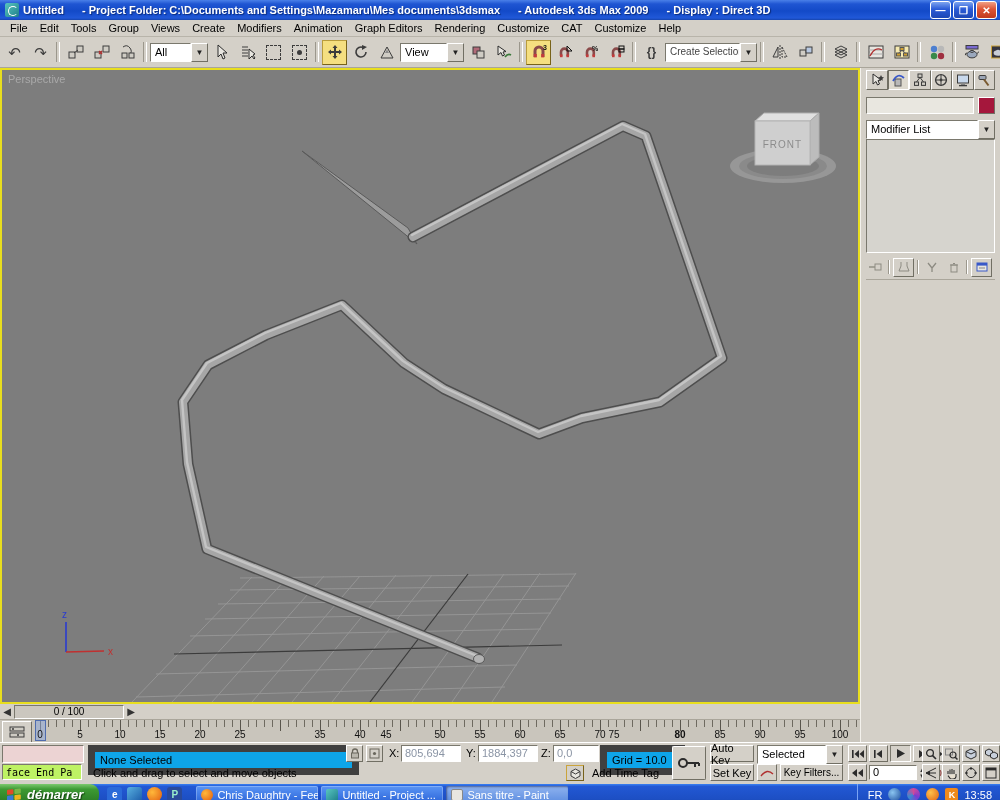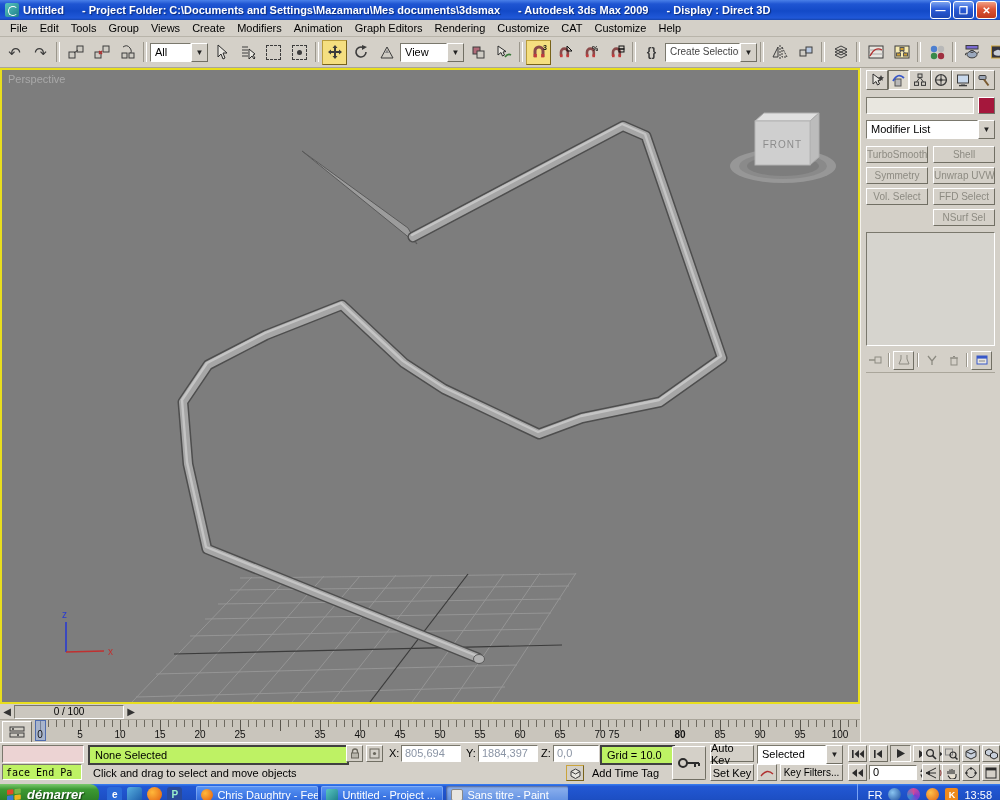--- a/index.html
+++ b/index.html
@@ -1,21 +1,21 @@
 <!DOCTYPE html>
 <html><head>
 <meta charset="utf-8">
 <style>
   html,body{margin:0;padding:0;}
   body{width:1000px;height:800px;overflow:hidden;font-family:"Liberation Sans",sans-serif;font-size:11px;background:#d4d0c8;-webkit-font-smoothing:antialiased;}
   .screen{width:1000px;height:592px;display:flex;flex-direction:column;}
   
   .raised{border:1px solid;border-color:#ffffff #716f64 #716f64 #ffffff;background:#d4d0c8;}
   .sunken{border:1px solid;border-color:#7a786d #ffffff #ffffff #7a786d;background:#bef264;}
-  .flatfield{border:2px solid #404040;background:#bef264;}
+  .flatfield{border:7px solid #404040;background:#0ea5e9;}
   
   .titlebar{height:20px;background:linear-gradient(180deg,#4a80e8 0%,#1f55d2 20%,#134ac8 55%,#2058d8 90%,#1644ad 100%);display:flex;align-items:center;color:#fff;font-weight:bold;font-size:11px;padding:0 3px;flex:0 0 auto;}
   .titlebar .app-ico{width:14px;height:14px;margin:0 4px 0 2px;background:linear-gradient(135deg,#58c6c0,#1f7f8a);border-radius:2px;position:relative;flex:0 0 auto;}
   .titlebar .app-ico:after{content:"";position:absolute;left:3px;top:3px;width:8px;height:8px;border:1.5px solid #fff;border-right-color:transparent;border-radius:50%;}
   .title-text{flex:1;white-space:nowrap;overflow:hidden;text-shadow:1px 1px 1px #0a2a7a;}
   .title-text span{margin-right:18px;}
   .winbtns{display:flex;gap:2px;}
   .winbtn{width:19px;height:16px;border-radius:3px;border:1px solid #fff;display:flex;align-items:center;justify-content:center;color:#fff;font-size:10px;font-weight:bold;background:linear-gradient(180deg,#7da4ef,#2a5bd7 45%,#1d47b4);}
   .winbtn.close{background:linear-gradient(180deg,#f0a086,#dd5436 45%,#c13a1d);}
   
@@ -397,21 +397,21 @@
           <div class="frame-marker" id="frameMarker" style="left: 1px;"></div>
         <span class="tick-label" style="left: 6px;">0</span>
             <span class="tick-label" style="left: 46px;">5</span>
             <span class="tick-label" style="left: 86px;">10</span>
             <span class="tick-label" style="left: 126px;">15</span>
             <span class="tick-label" style="left: 166px;">20</span>
             <span class="tick-label" style="left: 206px;">25</span>
             <span class="tick-label" style="left: 246px; margin-top: 20px;">30</span>
             <span class="tick-label" style="left: 286px;">35</span>
             <span class="tick-label" style="left: 326px;">40</span>
-            <span class="tick-label" style="left: 366px;">45</span>
+            <span class="tick-label" style="left: 352px;">45</span>
             <span class="tick-label" style="left: 406px;">50</span>
             <span class="tick-label" style="left: 446px;">55</span>
             <span class="tick-label" style="left: 486px;">60</span>
             <span class="tick-label" style="left: 526px;">65</span>
             <span class="tick-label" style="left: 566px;">70</span>
             <span class="tick-label" style="left: 580px;">75</span>
             <span class="tick-label" style="left: 646px; font-weight: bold;">80</span>
             <span class="tick-label" style="left: 686px;">85</span>
             <span class="tick-label" style="left: 726px;">90</span>
             <span class="tick-label" style="left: 766px;">95</span>
@@ -469,30 +469,20 @@
       <div class="namerow">
         <div class="namefield"></div>
         <div class="swatch"></div>
       </div>
 
       <div class="dd" style="width:100%">
         <div class="ddval" style="flex:1">Modifier List</div>
         <div class="ddarr">▼</div>
       </div>
 
-      <div class="modgrid" id="modgrid">
-          <div class="modbtn">TurboSmooth</div>
-          <div class="modbtn">Shell</div>
-          <div class="modbtn">Symmetry</div>
-          <div class="modbtn">Unwrap UVW</div>
-          <div class="modbtn">Vol. Select</div>
-          <div class="modbtn">FFD Select</div>
-          <div class="modbtn empty"></div>
-          <div class="modbtn">NSurf Sel</div>
-        </div>
 
       <div class="stacklist sunken"></div>
 
       <div class="stacktools">
         <div class="stool">
             <svg class="svgi" width="14" height="10">
               <line x1="0" y1="5" x2="6" y2="5" stroke="#8d8b82" stroke-width="1.4"></line>
               <rect x="6" y="2" width="6" height="6" fill="none" stroke="#8d8b82"></rect>
             </svg>
           </div>

